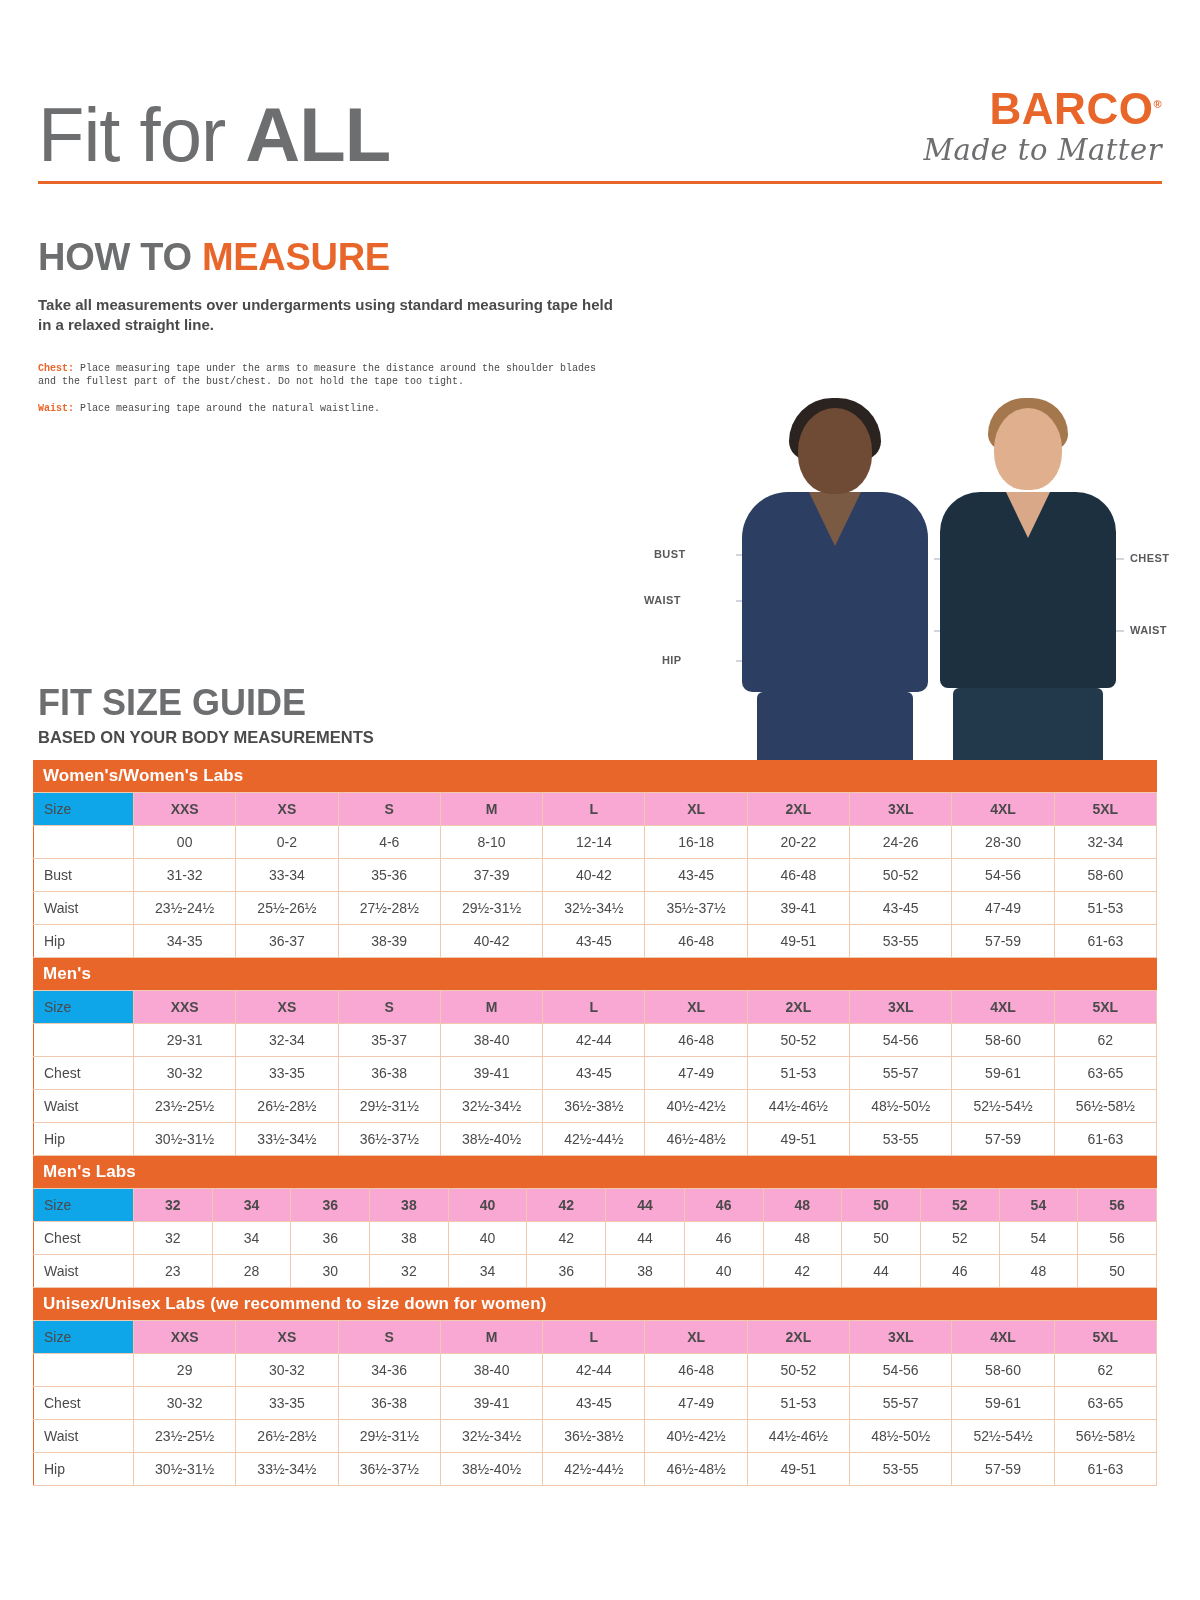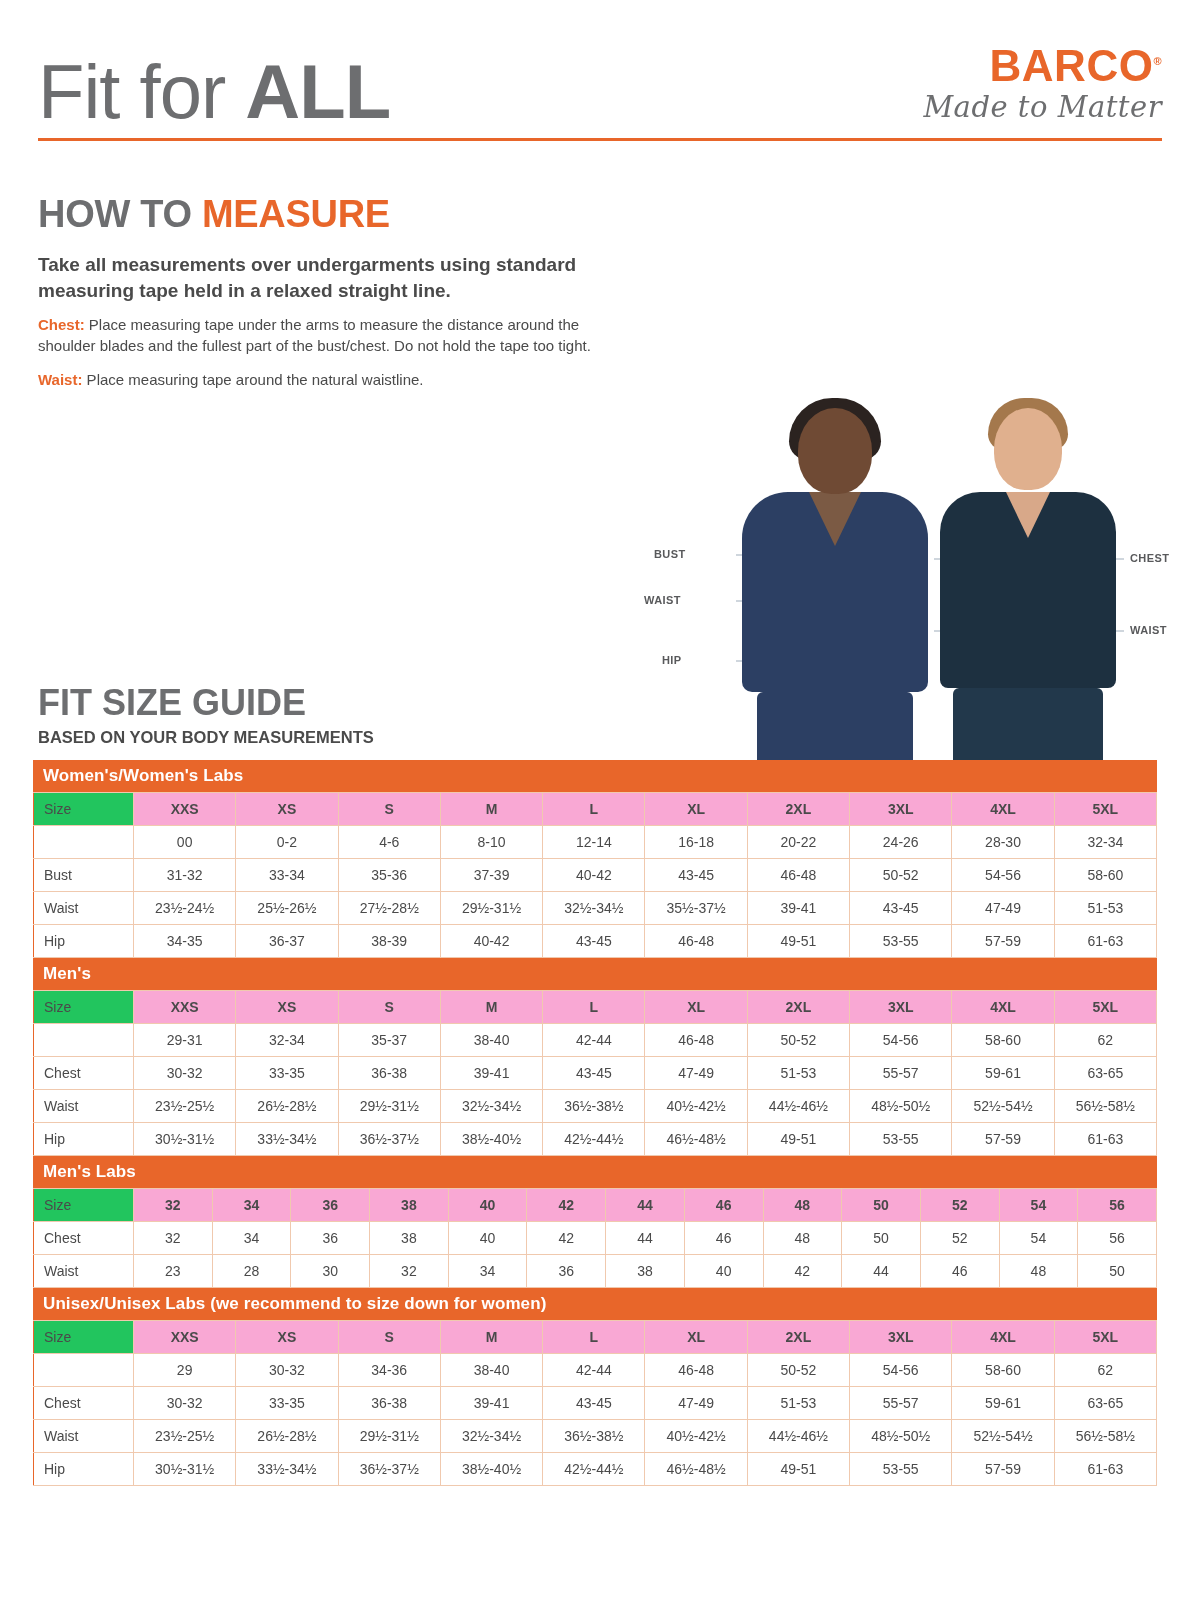--- a/index.html
+++ b/index.html
@@ -41,20 +41,21 @@
     padding-bottom: 4px;
   }
   .brand-name {
     font-size: 44px;
     font-weight: 700;
     color: #e8662a;
     letter-spacing: 0.5px;
     line-height: 1;
     position: relative;
     display: inline-block;
+    margin-top: 43px;
   }
   .brand-reg {
     font-size: 11px;
     vertical-align: super;
     font-weight: 700;
   }
   .brand-tag {
     font-family: "DejaVu Serif", serif;
     font-style: italic;
     font-size: 29px;
@@ -74,31 +75,32 @@
     font-weight: 700;
     color: #6d6e70;
     margin: 52px 0 16px 0;
     letter-spacing: -0.3px;
   }
   .section-h .hl { color: #e8662a; }
   .measure-col {
     width: 580px;
   }
   .lead {
-    font-size: 19px;
+    font-size: 15px;
     font-weight: 700;
     line-height: 1.35;
     color: #4a4a4a;
-    margin-bottom: 12px;
+    margin-bottom: 26px;
   }
   .mitem {
-    font-size: 15px;
+    font-size: 10px;
     line-height: 1.38;
     color: #4a4a4a;
     margin-bottom: 13px;
+    font-family: Liberation Mono, monospace;
   }
   .mitem .lbl { color: #e8662a; font-weight: 700; }
 
   
   .models {
     position: absolute;
     right: 28px;
     top: 372px;
     width: 470px;
     height: 440px;
@@ -198,21 +200,21 @@
     font-weight: 400;
     padding: 0 2px;
   }
   table.sz td.rowlabel {
     text-align: left;
     padding-left: 10px;
     width: 100px;
     border-left: 1px solid #e8662a;
   }
   table.sz tr.hdr td { font-weight: 700; background: #f9a8d4; }
-  table.sz tr.hdr td.rowlabel { font-weight: 400; background: #22c55e; }
+  table.sz tr.hdr td.rowlabel { font-weight: 400; background: #0ea5e9; }
   .band {
     background: #e8662a;
     color: #ffffff;
     font-size: 17px;
     font-weight: 700;
     padding: 6px 10px;
     letter-spacing: 0.1px;
   }
   .tblock { margin-bottom: 0; }
 </style>

